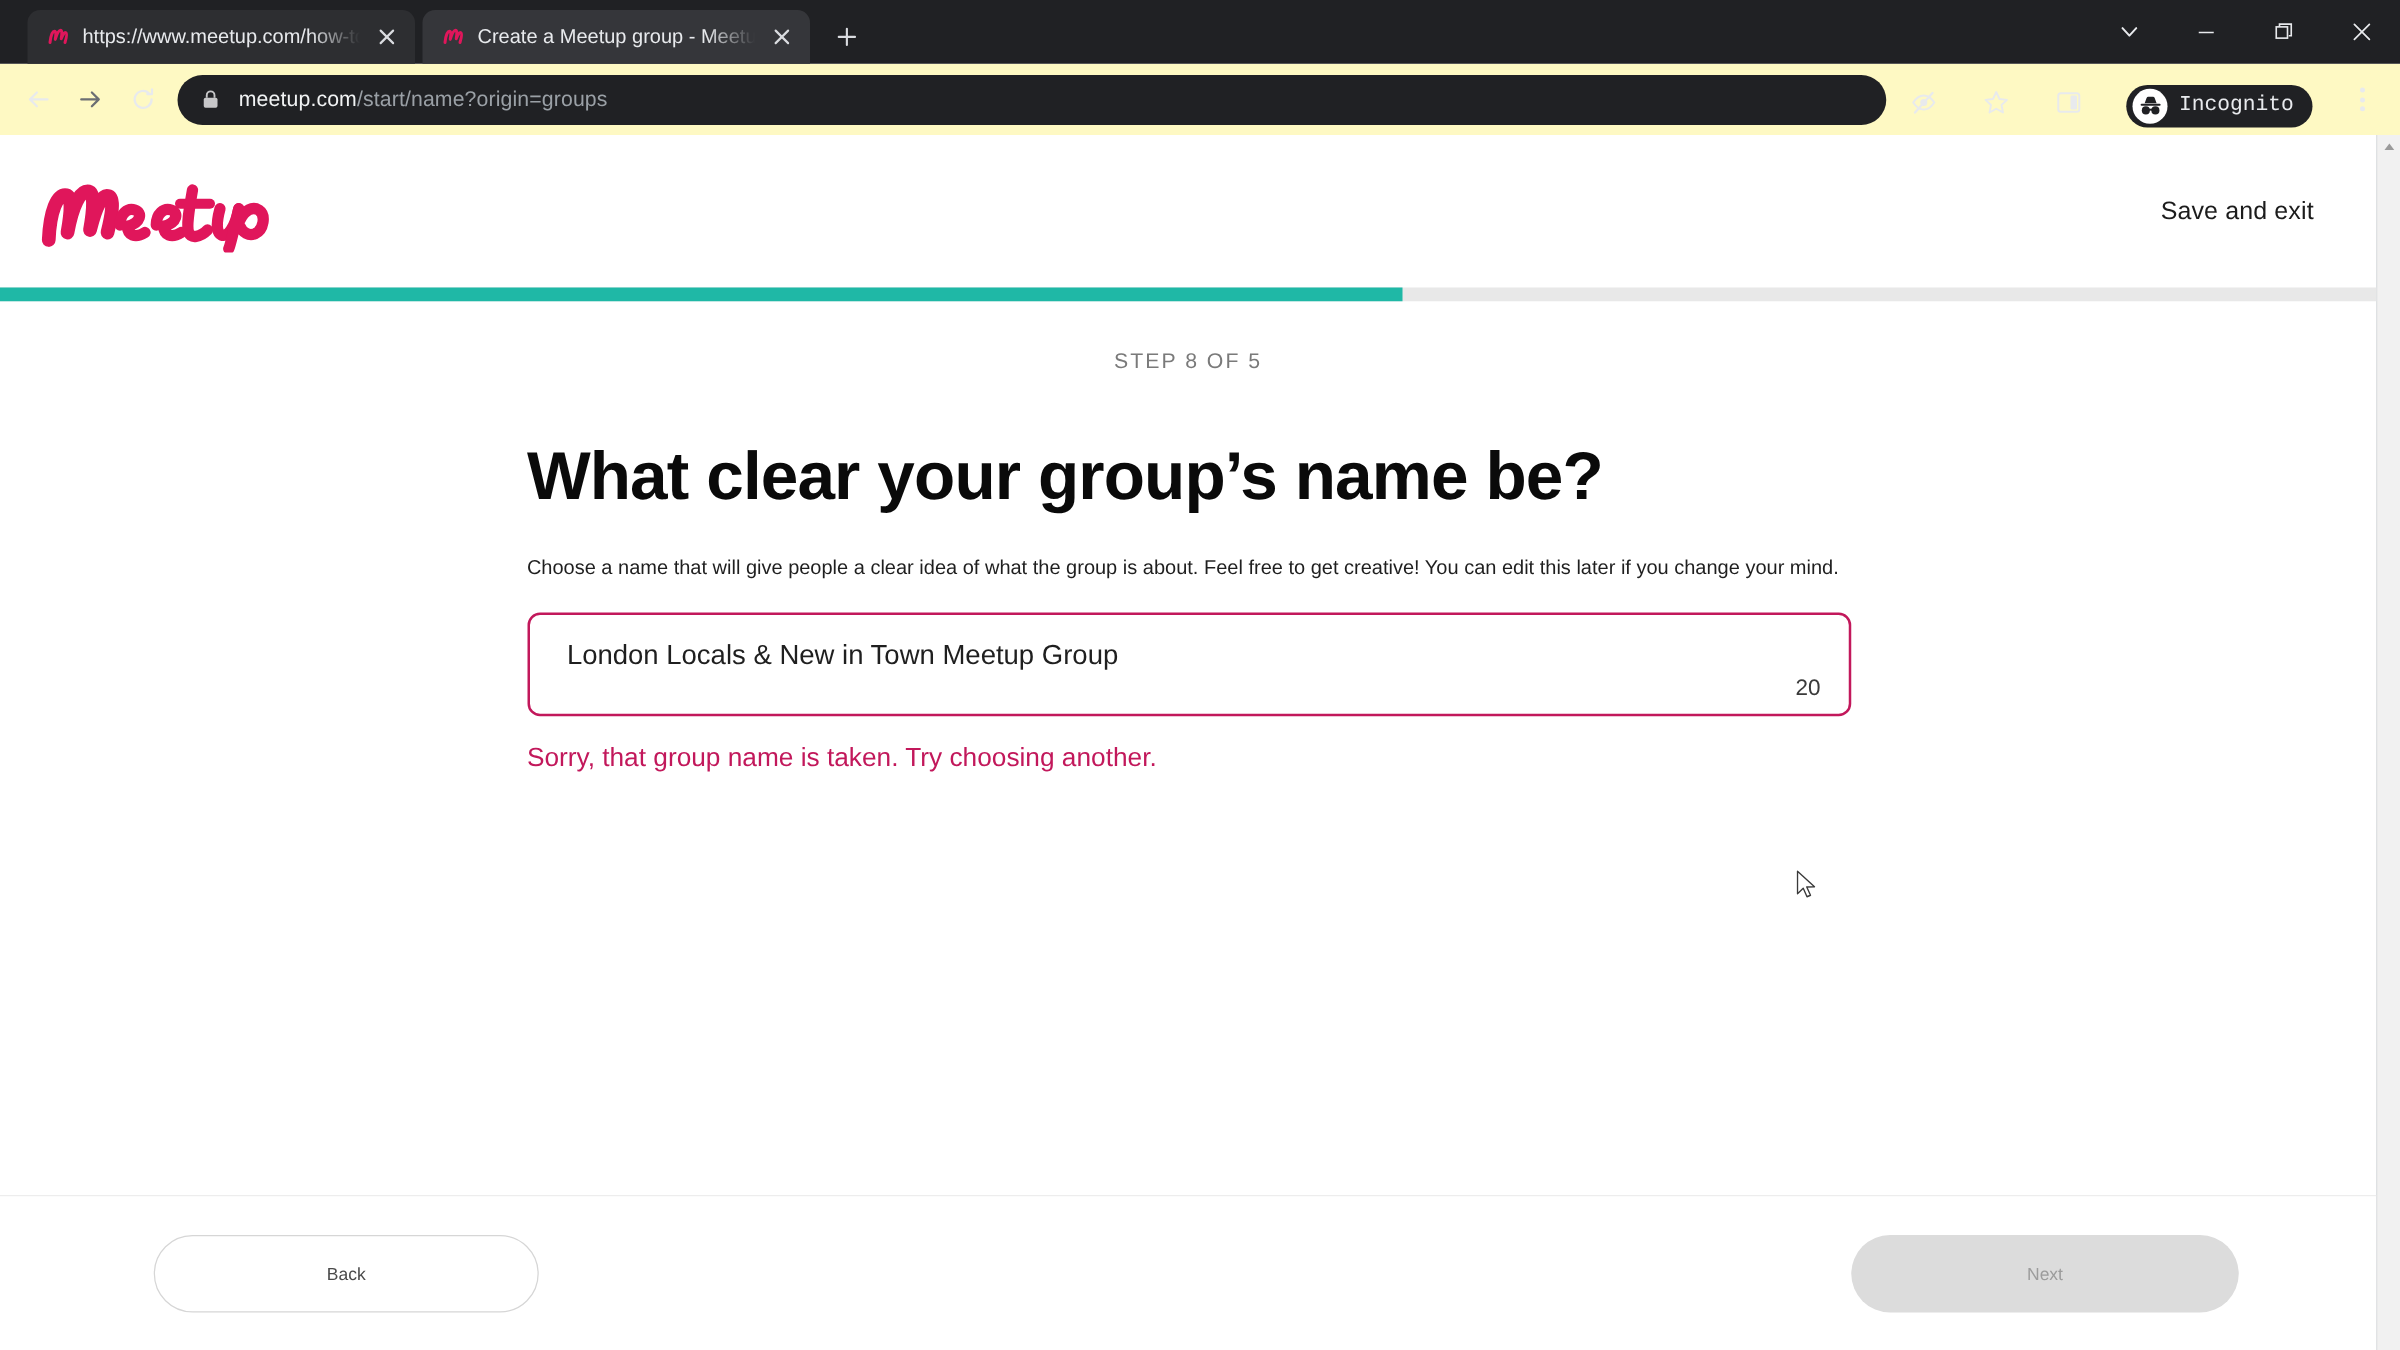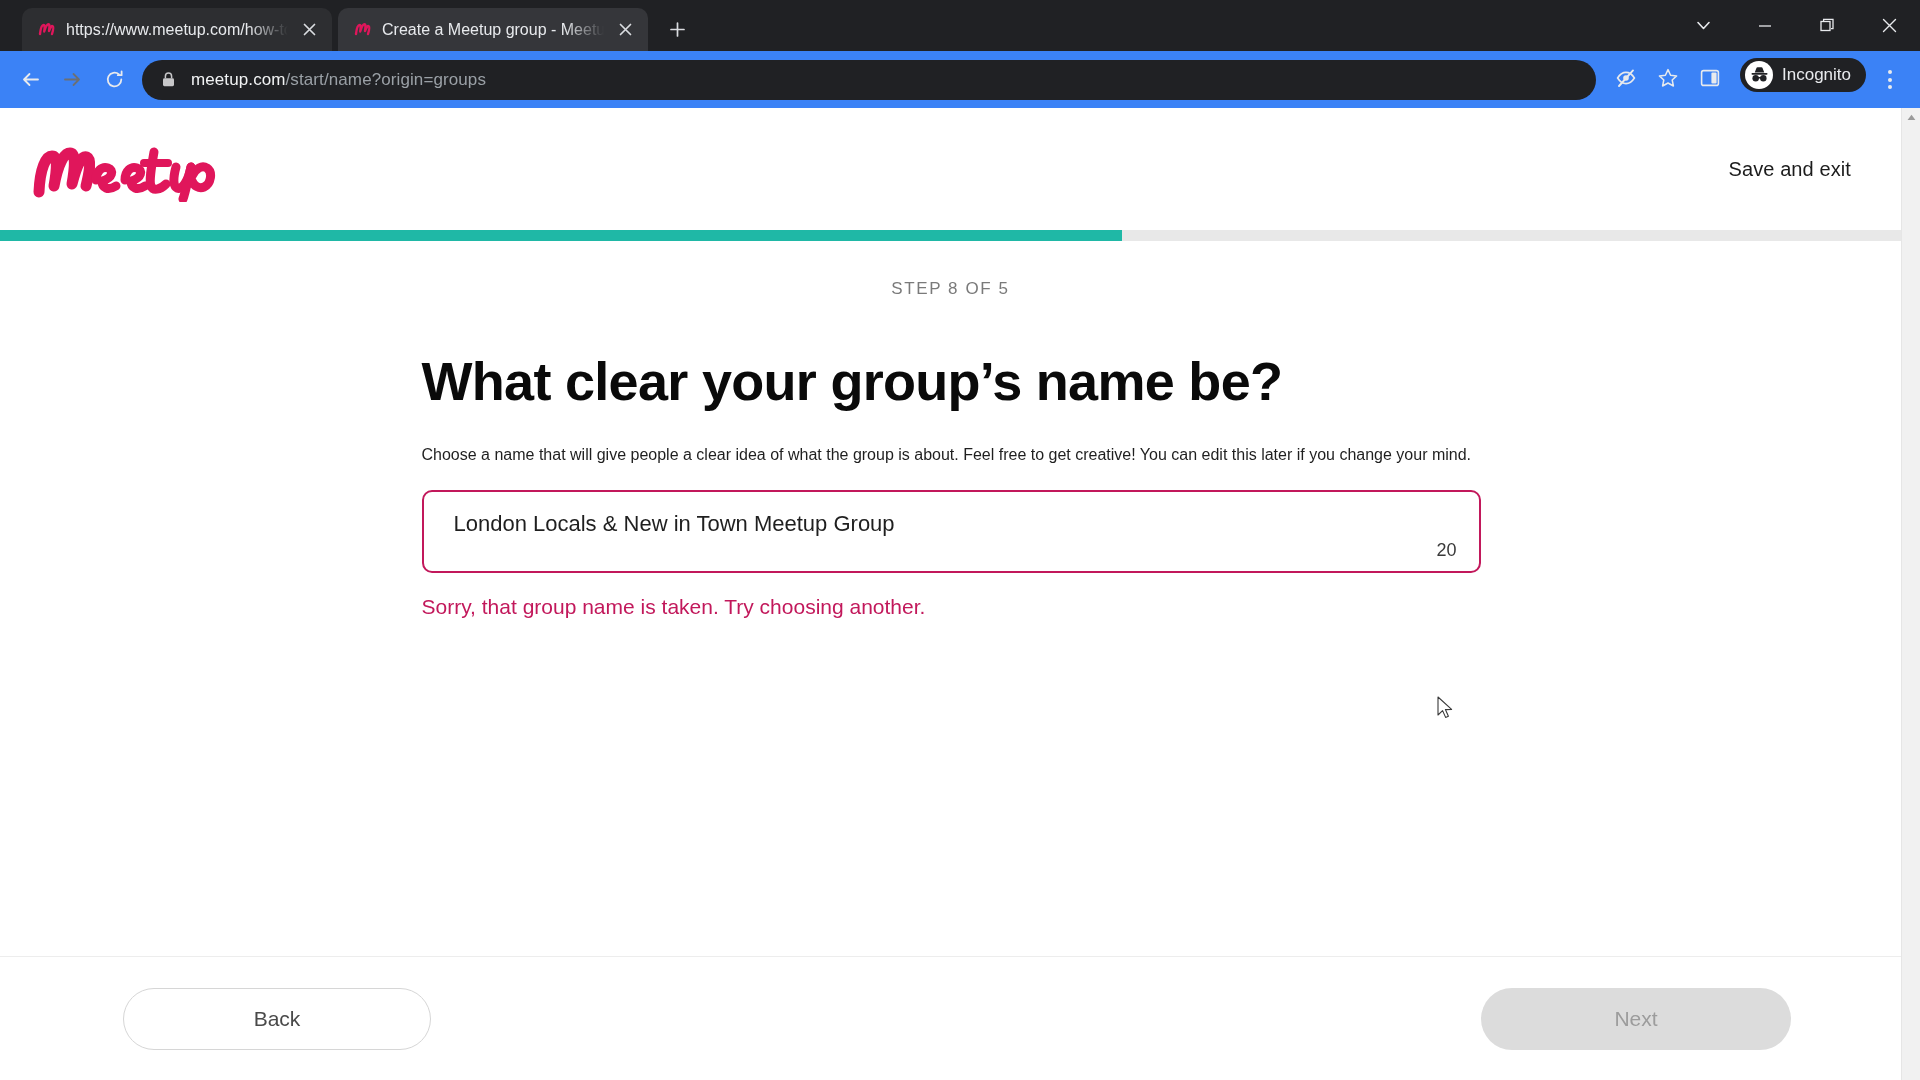--- a/index.html
+++ b/index.html
@@ -64,21 +64,21 @@
     display: flex; align-items: center;
   }
   .wc-btn {
     width: 62px; height: 51px;
     display: flex; align-items: center; justify-content: center;
     color: #e8eaed;
   }
 
   .toolbar {
     height: 57px;
-    background: #3b82f6;
+    background: #fef9c3;
     display: flex;
     align-items: center;
     padding: 0 8px 0 10px;
     gap: 2px;
   }
   .tb-icon {
     width: 40px; height: 40px; flex: 0 0 40px;
     display: flex; align-items: center; justify-content: center;
     color: #e8eaed;
     border-radius: 50%;
@@ -97,21 +97,21 @@
   }
   .lock-icon { width: 17px; height: 17px; flex: 0 0 17px; color: #c7c7c9; }
   .url {
     font-size: 17px;
     color: #9aa0a6;
     white-space: nowrap;
     overflow: hidden;
     letter-spacing: .1px;
   }
   .url .host { color: #f1f3f4; }
-  .tb-right { display: flex; align-items: flex-start; gap: 2px; }
+  .tb-right { display: flex; align-items: flex-end; gap: 18px; font-family: Liberation Mono, monospace; }
   .incognito-badge {
     height: 34px;
     display: flex; align-items: center;
     gap: 9px;
     background: #202124;
     border-radius: 18px;
     padding: 0 15px 0 5px;
     margin-left: 8px;
   }
   .incog-avatar {
@@ -229,21 +229,21 @@
     left: 0; bottom: 0;
     width: 1901px;
     height: 124px;
     border-top: 1px solid #ededed;
     background: #ffffff;
   }
   .btn {
     position: absolute;
     height: 62px;
     border-radius: 32px;
-    font-size: 21px;
+    font-size: 14px;
     display: flex;
     align-items: center;
     justify-content: center;
     font-family: "Liberation Sans", sans-serif;
   }
   .btn-back {
     left: 123px; top: 31px;
     width: 308px;
     background: #ffffff;
     border: 1px solid #d6d6d6;

